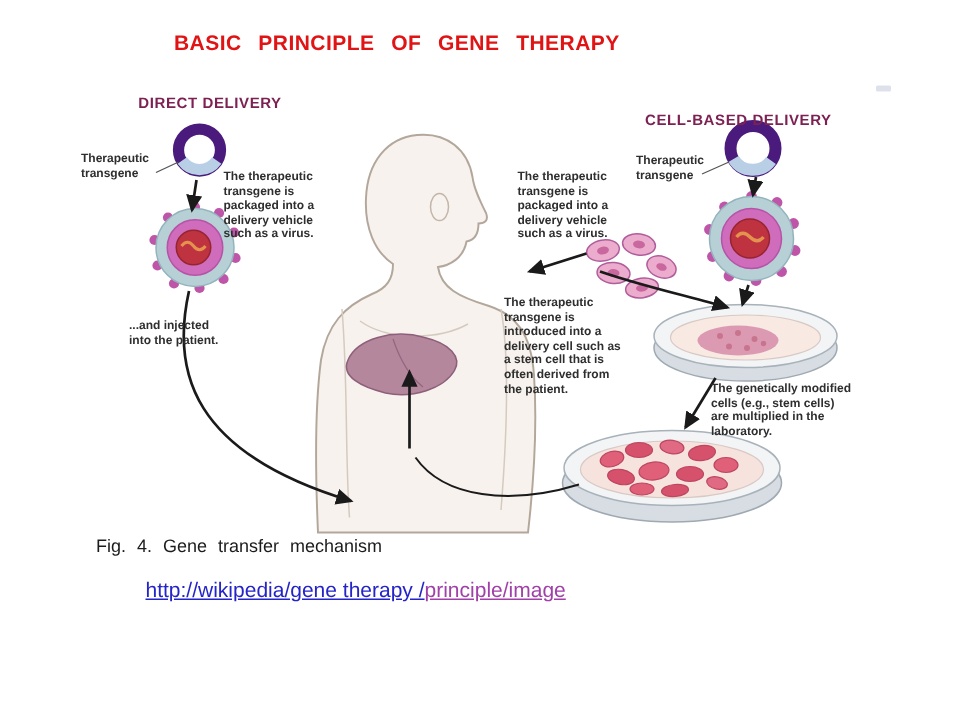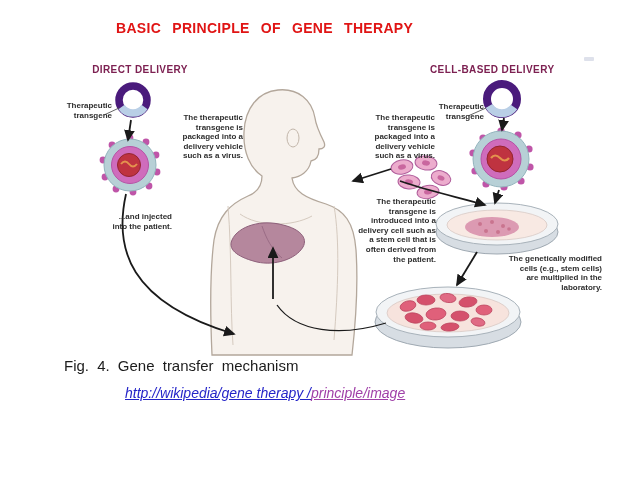--- a/index.html
+++ b/index.html
@@ -4,26 +4,26 @@
 <style>
   html,body{margin:0;padding:0;background:#fff;}
   .slide{position:relative;width:638px;height:479px;background:#ffffff;overflow:hidden;
          font-family:"Liberation Sans", sans-serif;}
   .title{position:absolute;left:116px;top:20px;width:360px;
          font-size:14px;font-weight:bold;color:#e01414;
          letter-spacing:.3px;word-spacing:7px;white-space:nowrap;}
   .dheading{position:absolute;font-size:10px;font-weight:bold;color:#7d2152;
             letter-spacing:.4px;text-align:center;white-space:nowrap;}
   .dlabel{position:absolute;font-size:8px;font-weight:bold;color:#2e2e2e;
-          line-height:1.2;text-align:right;white-space:pre-line;}
+          line-height:1.2;text-align:left;white-space:pre-line;}
   .svg-layer{position:absolute;left:0;top:0;pointer-events:none;}
-  .caption{position:absolute;left:64px;top:357px;font-size:15px;color:#1c1c1c;
+  .caption{position:absolute;left:64px;top:357px;font-size:12px;color:#1c1c1c;
            word-spacing:4px;white-space:nowrap;text-align:center;}
-  .link-line{position:absolute;left:97px;top:385px;font-size:14px;font-style:italic;
-             white-space:nowrap;cursor:pointer;margin-left:28px;}
+  .link-line{position:absolute;left:97px;top:385px;font-size:14px;
+             white-space:nowrap;cursor:pointer;}
   .link-blue{color:#2424c8;text-decoration:underline;}
   .link-purple{color:#a040a8;text-decoration:underline;}
   .stray{position:absolute;left:584px;top:57px;width:10px;height:4px;
          background:#c3c8da;opacity:.55;border-radius:1px;}
 </style>
 </head>
 <body>
 
 <div class="slide">
 
@@ -172,21 +172,21 @@
       <path d="M126,194 C114,248 128,302 234,334" marker-end="url(#ah)"></path>
       <path d="M386,323 C340,337 296,332 277,305" stroke-width="1.3"></path>
     </g>
     <g stroke="#555" stroke-width="0.9" fill="none">
       <path d="M104,115 L119,108"></path>
       <path d="M468,116 L486,108"></path>
     </g>
   </svg>
 
   <div class="dheading" style="left:92px;top:64px;width:96px;">DIRECT DELIVERY</div>
-  <div class="dheading" style="left:430px;top:64px;width:120px;">CELL-BASED DELIVERY</div>
+  <div class="dheading" style="left:430px;top:75px;width:120px;">CELL-BASED DELIVERY</div>
 
   <div class="dlabel" style="left:54px;top:101px;width:58px;">Therapeutic
 transgene</div>
   <div class="dlabel" style="left:424px;top:102px;width:60px;">Therapeutic
 transgene</div>
 
   <div class="dlabel" style="left:149px;top:113px;width:94px;">The therapeutic
 transgene is
 packaged into a
 delivery vehicle

